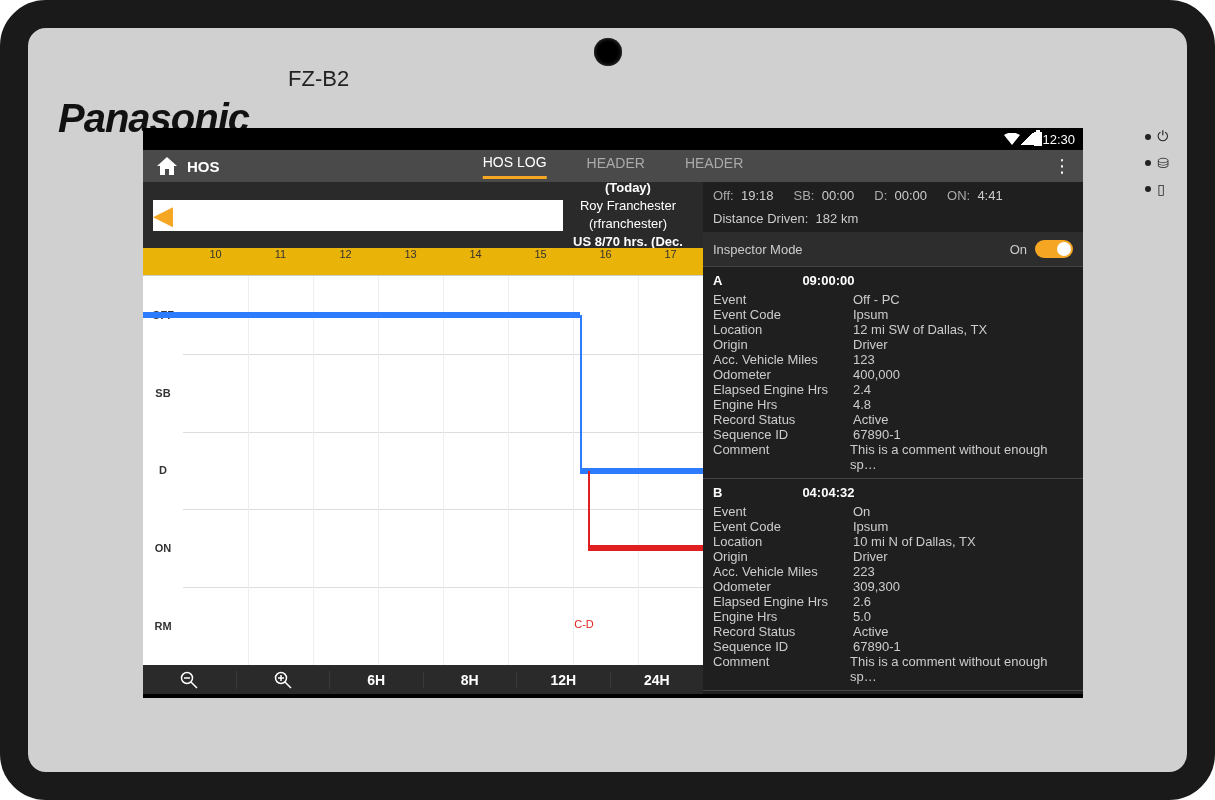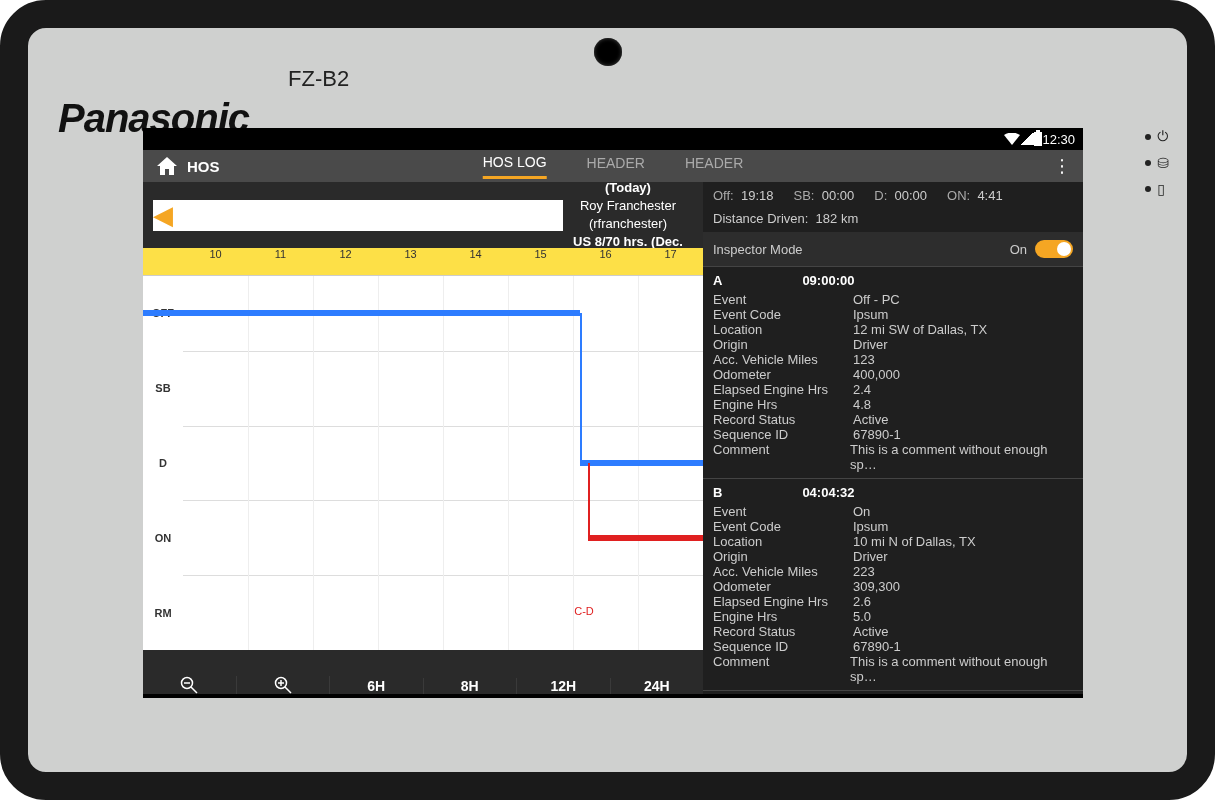--- a/index.html
+++ b/index.html
@@ -37,35 +37,35 @@
   .kebab { position:absolute; right:12px; font-size:18px; cursor:pointer;}
   .content { display:flex; height:calc(100% - 58px); }
   .left { width:560px; background:#fff; display:flex; flex-direction:column; }
   .right { flex:1; background:#1f1f1f; color:#ccc; font-size:13px; display:flex; flex-direction:column; overflow:hidden;}
   .dateheader { background:#2a2a2a; height:66px; display:flex; align-items:center; justify-content:space-between; padding:0 10px; color:#fff; font-size:13px;}
   .dateheader .arrow { font-size:26px; cursor:pointer;}
   .dateheader .arrow.left{ color:#f5a623;}
   .dateheader .arrow.right{ color:#888;}
   .dateheader .center { text-align:center; line-height:1.4;}
   .dateheader .center b{ font-weight:700;}
-  .timeruler { background:#fde047; height:28px; border-bottom:1px solid #ccc; display:flex; padding-left:40px;}
+  .timeruler { background:#eab308; height:28px; border-bottom:1px solid #ccc; display:flex; padding-left:40px;}
   .timeruler div { flex:1; text-align:center; font-size:11px; color:#333; position:relative;}
   .chartarea { flex:1; background:#fff; position:relative; padding-left:40px;}
   .rowlabels { position:absolute; left:0; top:0; bottom:0; width:40px; display:flex; flex-direction:column;}
   .rowlabels div { flex:1; display:flex; align-items:center; justify-content:center; font-size:11px; font-weight:700; color:#333;}
   .grid { position:absolute; left:40px; right:0; top:0; bottom:0;}
   .grid .hline { position:absolute; left:0; right:0; height:1px; background:#ddd;}
   .grid .vline { position:absolute; top:0; bottom:0; width:1px; background:#eee;}
   .bar-blue { position:absolute; height:6px; background:#2d7cff;}
   .bar-blue2 { position:absolute; height:6px; background:#2d7cff;}
   .bar-red { position:absolute; height:6px; background:#e02020;}
   .vconn { position:absolute; width:2px; background:#2d7cff;}
   .vconn.red { background:#e02020;}
   .annot { position:absolute; font-size:11px; color:#e02020;}
-  .zoombar { height:44px; background:#2a2a2a; display:flex; align-items:flex-end;}
+  .zoombar { height:29px; background:#2a2a2a; display:flex; align-items:center;}
   .zoombar .zb { flex:1; display:flex; align-items:center; justify-content:center; color:#fff; font-size:14px; font-weight:700; cursor:pointer; border-right:1px solid #3a3a3a;}
   .zoombar .zb:last-child{border-right:none;}
   .summaryrow { padding:6px 10px; font-size:13px; color:#ccc; display:flex; gap:20px;}
   .summaryrow span.lab{ color:#aaa;}
   .distrow { padding:2px 10px 6px; font-size:13px; color:#ccc;}
   .inspector { background:#2d2d2d; padding:8px 10px; display:flex; justify-content:space-between; align-items:center; font-size:13px;}
   .toggle { display:flex; align-items:center; gap:8px;}
   .switch { width:38px; height:18px; background:#f5a623; border-radius:9px; position:relative; cursor:pointer;}
   .switch::after{ content:''; position:absolute; right:2px; top:2px; width:14px; height:14px; background:#fff; border-radius:50%;}
   .events { flex:1; overflow-y:auto;}

